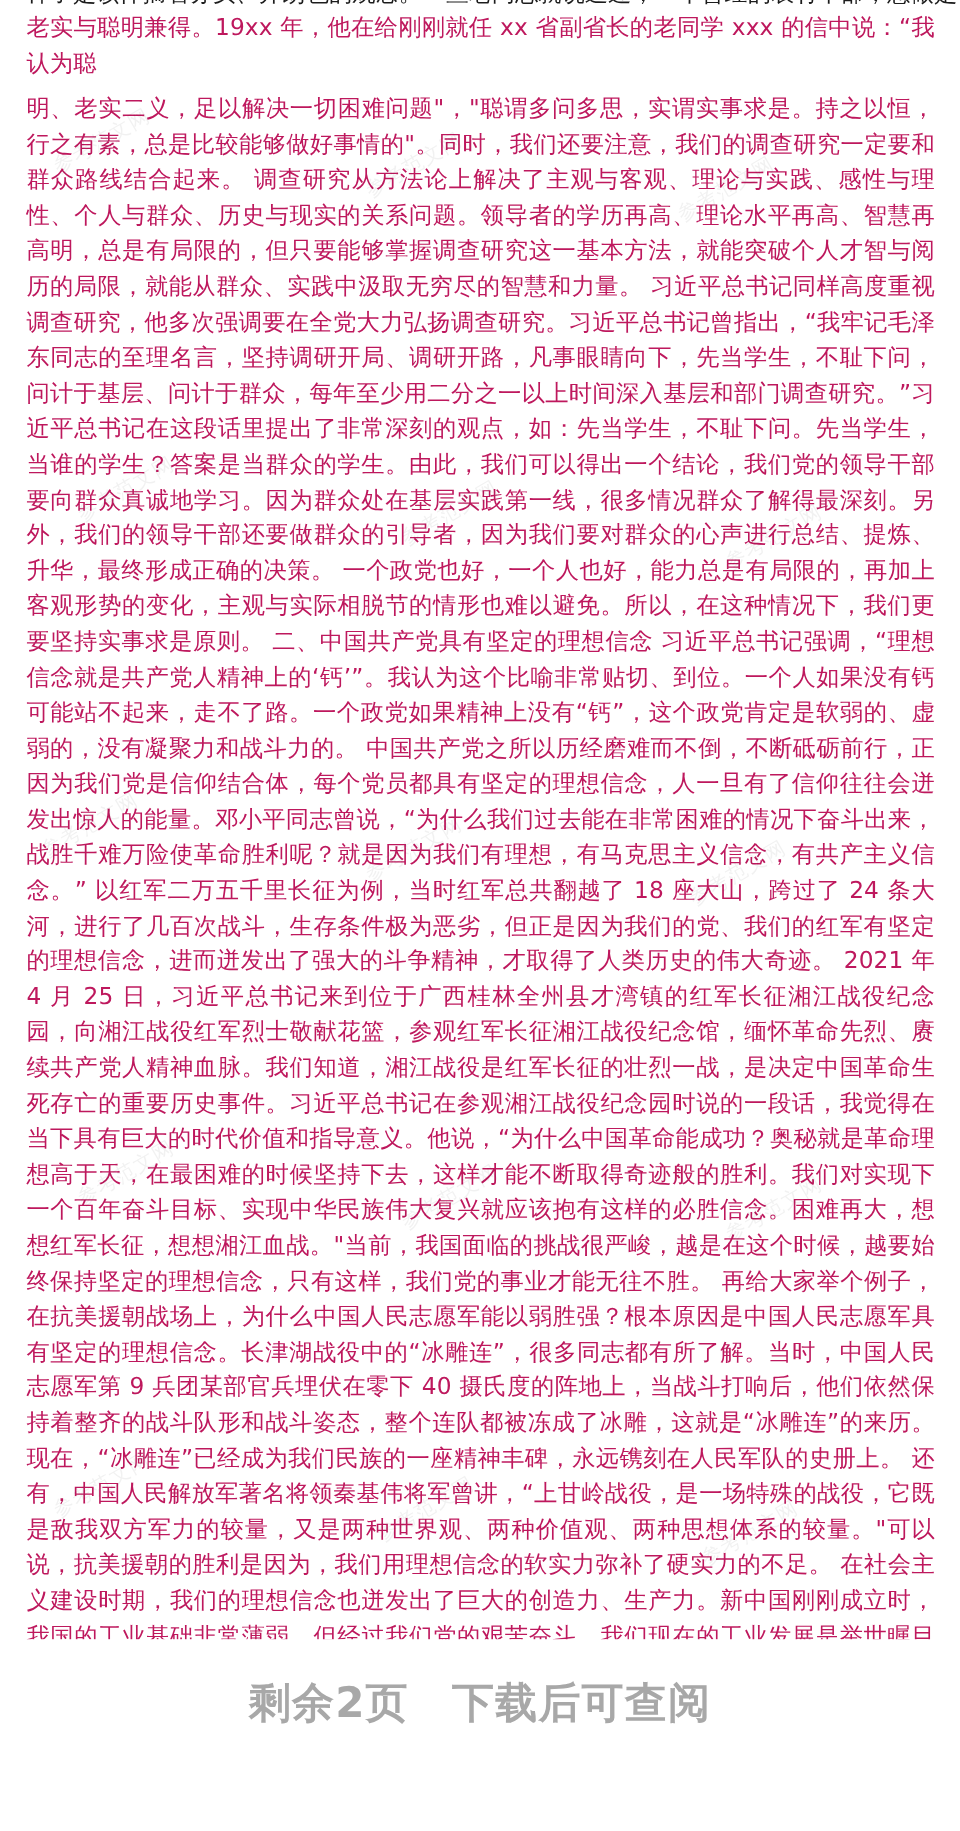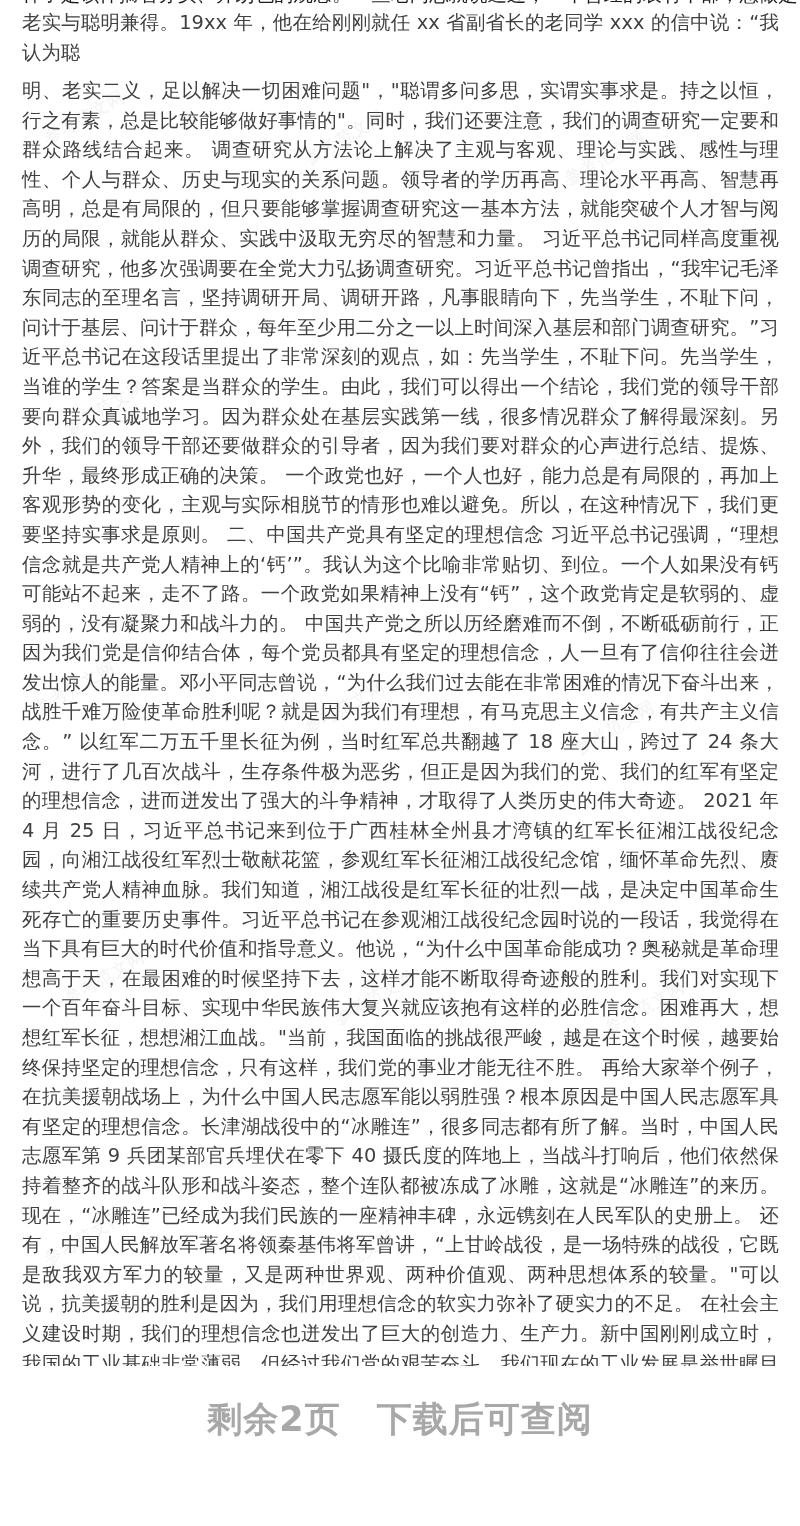--- a/index.html
+++ b/index.html
@@ -47,21 +47,21 @@
     left: 0;
     top: 0;
     width: 800px;
     z-index: 2;
   }
 
   .text-block {
     padding: 0 21px 0 22px;
     box-sizing: border-box;
     width: 800px;
-    color: #404040;
+    color: #be185d;
     font-size: 19.4px;
     line-height: 29.6px;
     text-align: justify;
     text-justify: inter-character;
     word-break: break-all;
     letter-spacing: 0.1px;
   }
 
   
   .clipped-line-wrap {

